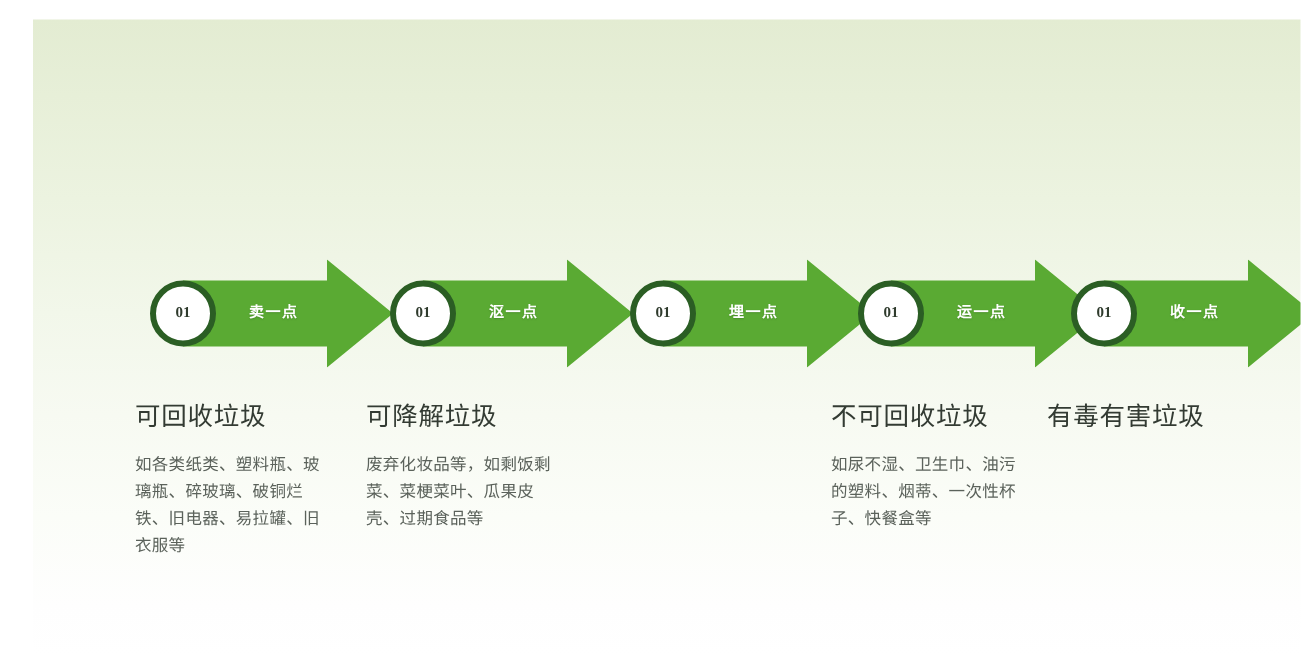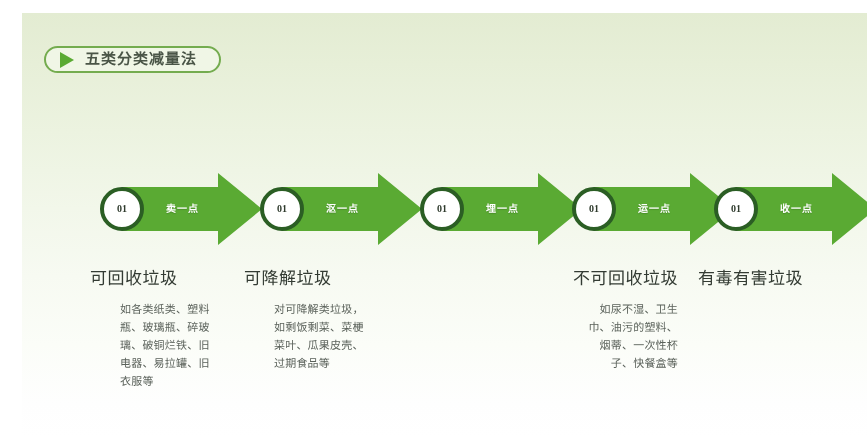--- a/index.html
+++ b/index.html
@@ -135,32 +135,27 @@
     letter-spacing: 0.5px;
     white-space: nowrap;
     line-height: 1.2;
   }
   .cat-desc {
     margin-top: 13px;
     font-size: 11px;
     color: #5b625b;
     line-height: 1.62;
     letter-spacing: 0.2px;
-    margin-left: 30px;
   }
 </style>
 </head>
 <body>
 
 <div id="poster">
 
-  <div id="title-badge">
-    <span id="play-icon"></span>
-    <span id="title-text">五类分类减量法</span>
-  </div>
 
   <div class="step" style="left:78px;">
     <div class="arrow-wrap">
       <svg class="arrow-shape" viewBox="0 0 140 72" preserveAspectRatio="none">
         <polygon points="0,14 96,14 96,0 140,36 96,72 96,58 0,58" fill="#5aaa33"></polygon>
       </svg>
       <span class="arrow-label">卖一点</span>
     </div>
     <div class="step-circle">
       <span class="step-num">01</span>
@@ -215,25 +210,25 @@
     </div>
   </div>
 
   <div class="cat-block" style="left:68px; width:128px;">
     <div class="cat-title">可回收垃圾</div>
     <div class="cat-desc">如各类纸类、塑料瓶、玻璃瓶、碎玻璃、破铜烂铁、旧电器、易拉罐、旧衣服等</div>
   </div>
 
   <div class="cat-block" style="left:222px; width:124px;">
     <div class="cat-title">可降解垃圾</div>
-    <div class="cat-desc">对可降解类垃圾，如剩饭剩菜、菜梗菜叶、瓜果皮壳、过期食品等</div>
-  </div>
-
-
-  <div class="cat-block" style="left:532px; width:124px;text-align:right;">
+    <div class="cat-desc">废弃化妆品等，如剩饭剩菜、菜梗菜叶、瓜果皮壳、过期食品等</div>
+  </div>
+
+
+  <div class="cat-block" style="left:532px; width:124px;">
     <div class="cat-title">不可回收垃圾</div>
     <div class="cat-desc">如尿不湿、卫生巾、油污的塑料、烟蒂、一次性杯子、快餐盒等</div>
   </div>
 
   <div class="cat-block" style="left:676px; width:128px;">
     <div class="cat-title">有毒有害垃圾</div>
   </div>
 
 </div>
 

